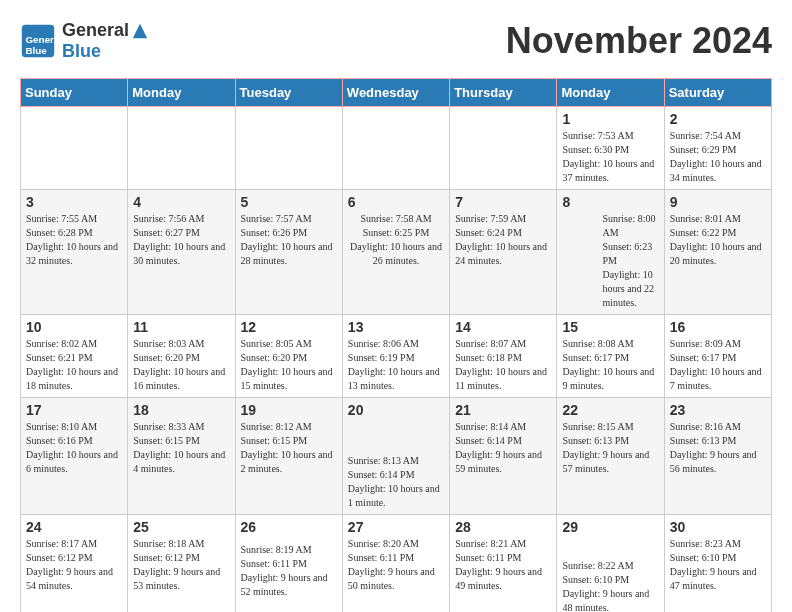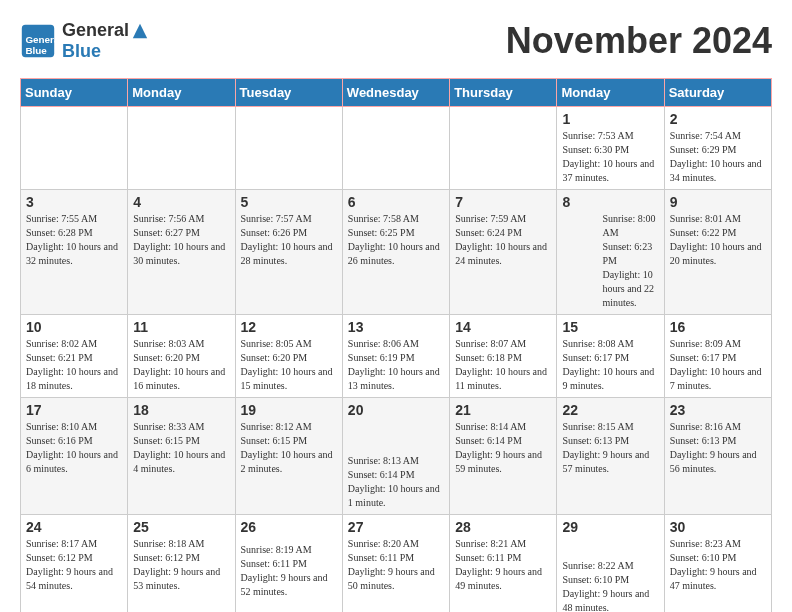--- a/index.html
+++ b/index.html
@@ -148,21 +148,21 @@
 Daylight: 10 hours and 30 minutes.</div>
         </td>
         <td>
           <div class="day-num">5</div>
           <div class="day-info" style="white-space: pre-line;">Sunrise: 7:57 AM
 Sunset: 6:26 PM
 Daylight: 10 hours and 28 minutes.</div>
         </td>
         <td>
           <div class="day-num">6</div>
-          <div class="day-info" style="white-space: pre-line;">Sunrise: 7:58 AM
+          <div class="day-info" style="white-space: pre-line; text-align: center;">Sunrise: 7:58 AM
 Sunset: 6:25 PM
 Daylight: 10 hours and 26 minutes.</div>
         </td>
         <td>
           <div class="day-num">7</div>
           <div class="day-info" style="white-space: pre-line;">Sunrise: 7:59 AM
 Sunset: 6:24 PM
 Daylight: 10 hours and 24 minutes.</div>
         </td>
         <td>

